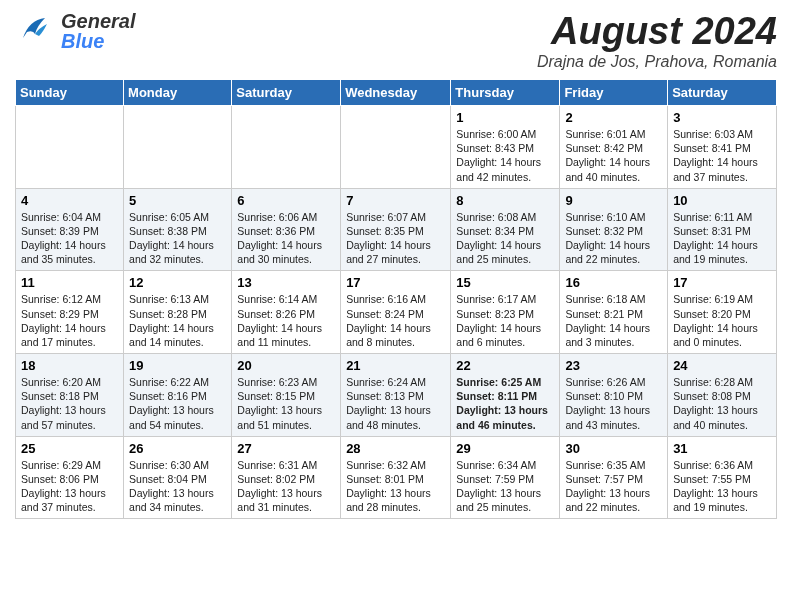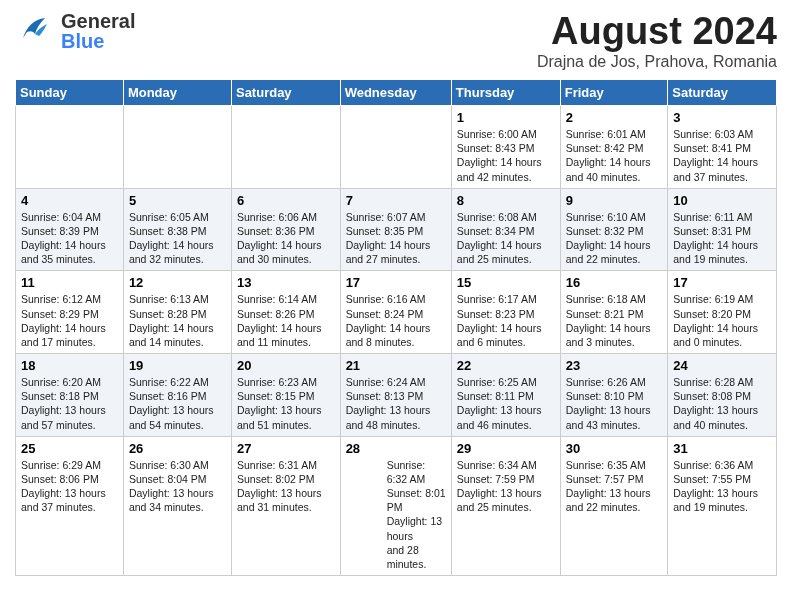--- a/index.html
+++ b/index.html
@@ -8,20 +8,21 @@
       background: #fff;
       width: 792px;
       min-height: 612px;
       padding: 10px 15px;
     }
     .header {
       display: flex;
       justify-content: space-between;
       align-items: flex-start;
       margin-bottom: 8px;
+      font-style: italic;
     }
     .logo {
       display: flex;
       flex-direction: column;
       align-items: flex-start;
     }
     .logo-text {
       display: flex;
       align-items: center;
       gap: 4px;
@@ -272,21 +273,21 @@
         </td>
         <td>
           <div class="day-num">21</div>
           <div class="day-detail" style="white-space: pre-line;">Sunrise: 6:24 AM
 Sunset: 8:13 PM
 Daylight: 13 hours
 and 48 minutes.</div>
         </td>
         <td>
           <div class="day-num">22</div>
-          <div class="day-detail" style="white-space: pre-line;">Sunrise: 6:25 AM
+          <div class="day-detail" style="white-space: pre-line; font-weight: bold;">Sunrise: 6:25 AM
 Sunset: 8:11 PM
 Daylight: 13 hours
 and 46 minutes.</div>
         </td>
         <td>
           <div class="day-num">23</div>
           <div class="day-detail" style="white-space: pre-line;">Sunrise: 6:26 AM
 Sunset: 8:10 PM
 Daylight: 13 hours
 and 43 minutes.</div>
@@ -316,21 +317,21 @@
         </td>
         <td>
           <div class="day-num">27</div>
           <div class="day-detail" style="white-space: pre-line;">Sunrise: 6:31 AM
 Sunset: 8:02 PM
 Daylight: 13 hours
 and 31 minutes.</div>
         </td>
         <td>
           <div class="day-num">28</div>
-          <div class="day-detail" style="white-space: pre-line; margin-left: 41px;">Sunrise: 6:32 AM
+          <div class="day-detail" style="white-space: pre-line;">Sunrise: 6:32 AM
 Sunset: 8:01 PM
 Daylight: 13 hours
 and 28 minutes.</div>
         </td>
         <td>
           <div class="day-num">29</div>
           <div class="day-detail" style="white-space: pre-line;">Sunrise: 6:34 AM
 Sunset: 7:59 PM
 Daylight: 13 hours
 and 25 minutes.</div>

